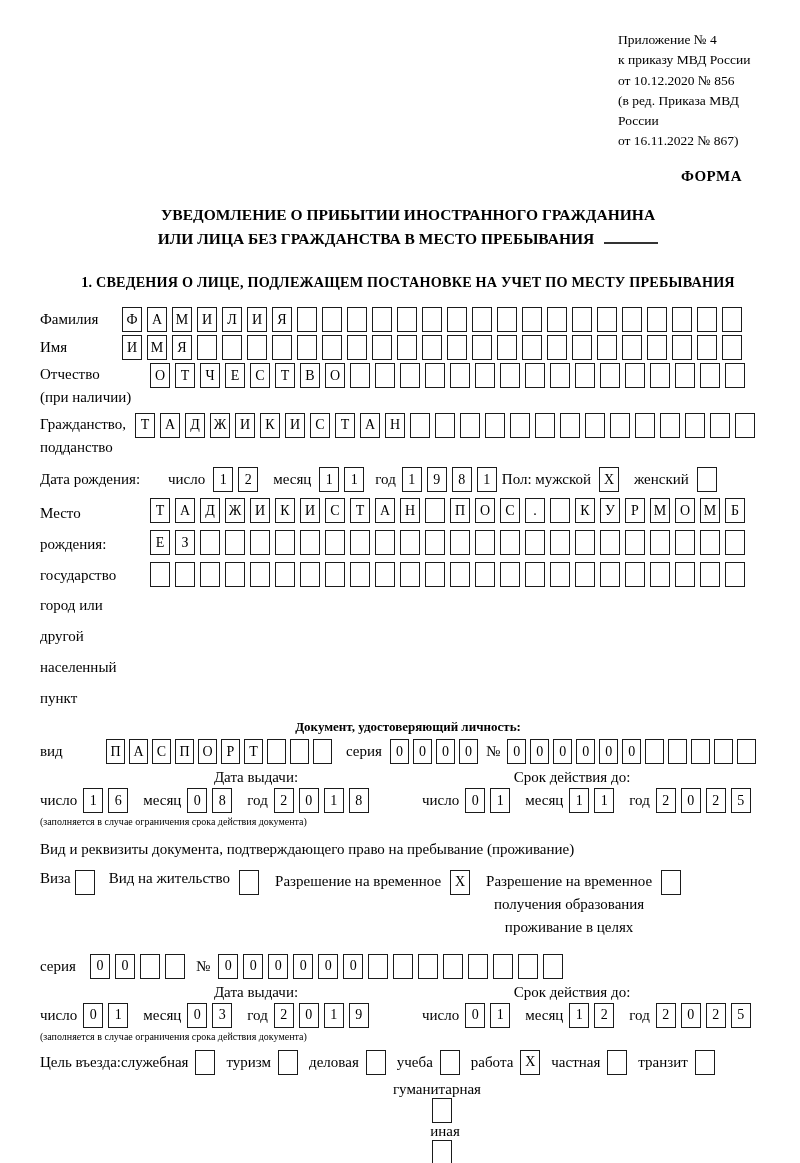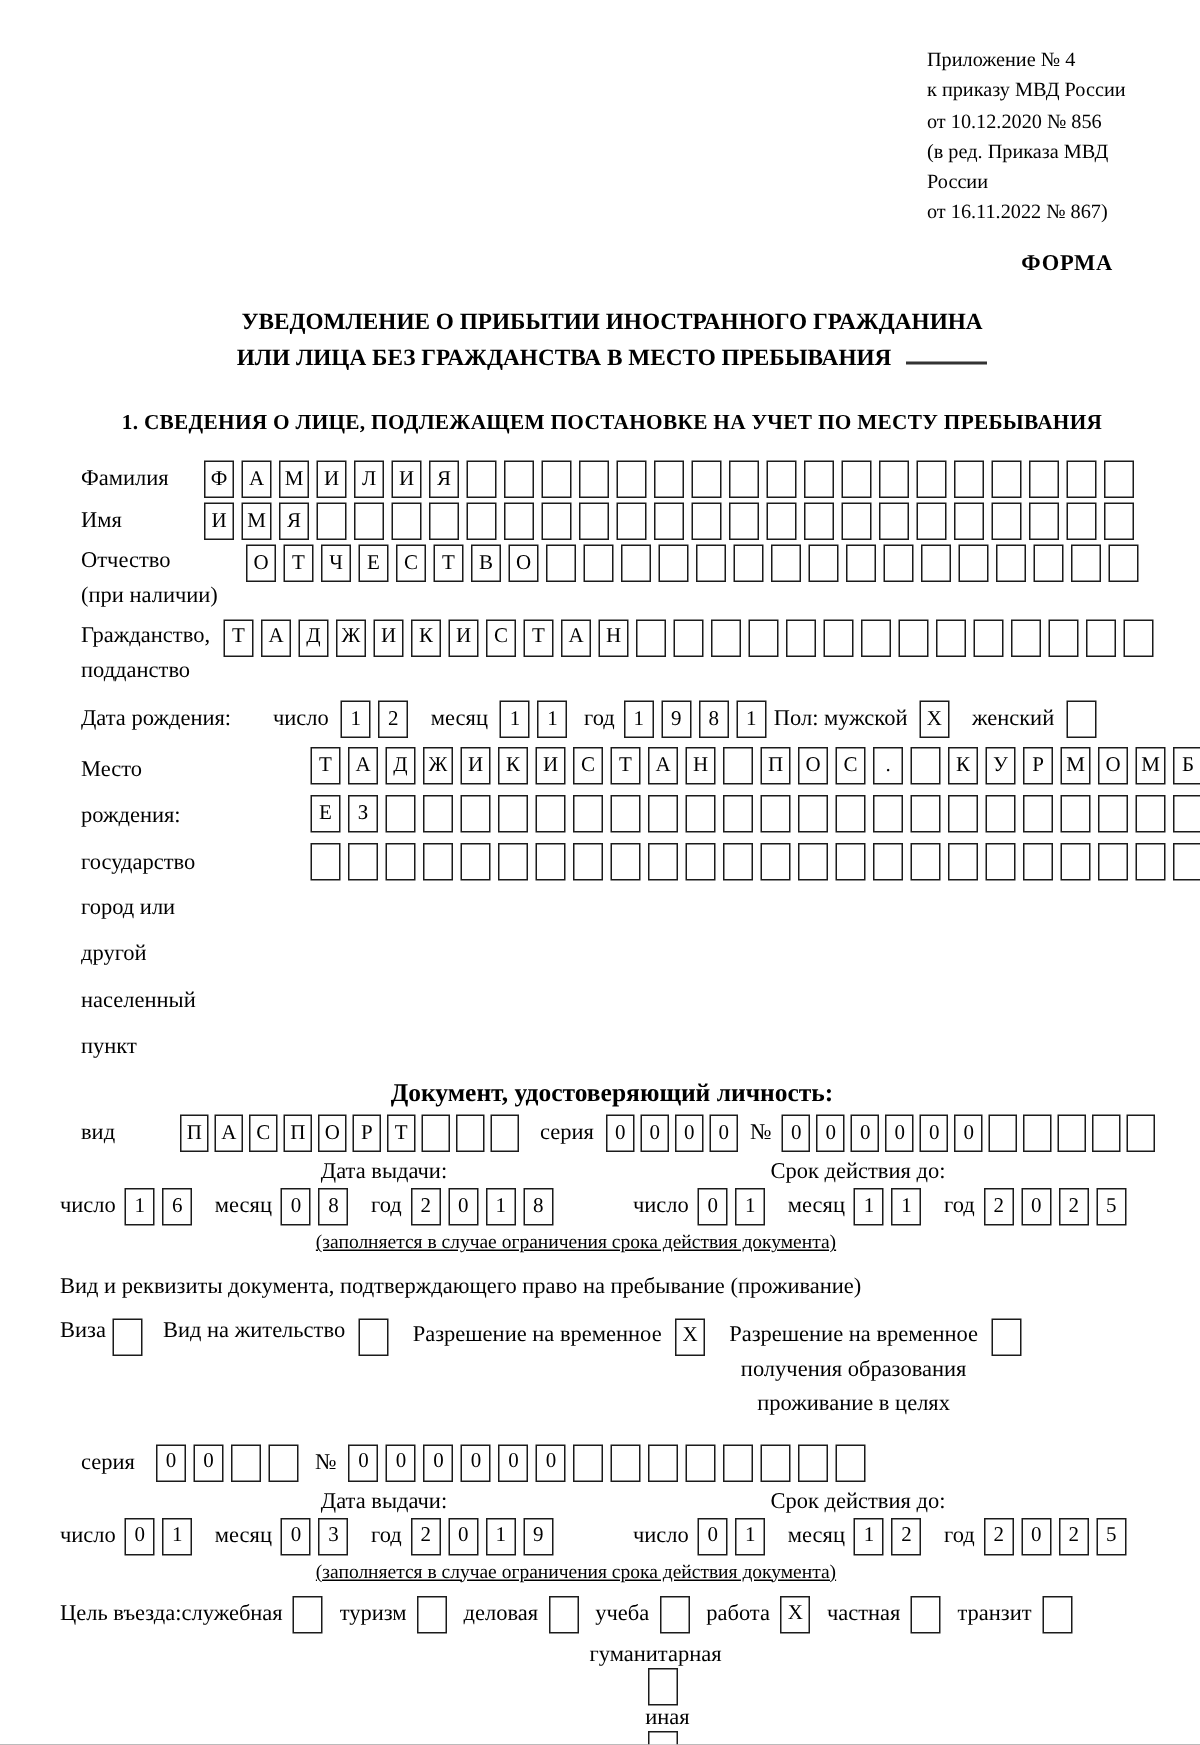--- a/index.html
+++ b/index.html
@@ -6,43 +6,43 @@
   .page{width:800px;height:1163px;box-sizing:border-box;background:#fff;color:#000;
         font-family:"Liberation Serif","DejaVu Serif",serif;font-size:15px;
         padding:30px 24px 16px 40px;position:relative;overflow:hidden;}
   .appendix{margin-left:578px;font-size:13.5px;line-height:1.5;}
   .forma{font-weight:bold;text-align:right;padding-right:34px;margin-top:16px;font-size:15px;letter-spacing:.5px;}
   .title{text-align:center;font-weight:bold;font-size:15.5px;line-height:1.6;margin-top:18px;}
   .underline{display:inline-block;width:54px;border-bottom:2px solid #333;margin-left:10px;}
   .section-title{text-align:center;font-weight:bold;font-size:14.2px;margin-top:22px;margin-bottom:16px;letter-spacing:.2px;}
   .row{display:flex;align-items:center;margin-bottom:3px;}
   .row.top{align-items:flex-start;}
-  .lbl{flex-shrink:0;margin-left:14px;}
+  .lbl{flex-shrink:0;}
   .w82{width:82px;}.w110{width:110px;}.w95{width:95px;}
   .stack{display:flex;flex-direction:column;line-height:1.55;}
   .stack.center{text-align:center;}
   .cells{display:flex;flex-wrap:nowrap;}
   .cell{width:20px;height:25px;border:1.8px solid #1b1b1b;margin-right:5px;box-sizing:border-box;
         display:inline-flex;align-items:center;justify-content:center;font-size:14px;flex-shrink:0;background:#fff;}
   .cells.tight .cell,.cell.tight{width:19px;margin-right:4px;}
   .sub{white-space:nowrap;}
   .ml6{margin-left:6px;}.ml10{margin-left:10px;}.ml14{margin-left:14px;}.ml16{margin-left:16px;}
   .mr6{margin-right:6px;}.mr8{margin-right:8px;}
   .cellcol>.cells{margin-bottom:7px;}
-  .doc-header{text-align:center;font-weight:bold;font-size:17px;margin:6px 0 4px;}
+  .doc-header{text-align:center;font-weight:bold;font-size:13px;margin:6px 0 4px;}
   .dhdr{display:flex;margin-top:4px;line-height:1.2;}
   .dh-l{width:362px;text-align:center;padding-left:70px;box-sizing:border-box;}
   .dh-r{width:300px;text-align:center;margin-left:20px;}
   .drow{display:flex;align-items:center;margin-top:2px;}
   .dg{display:flex;align-items:center;}
   .dg-l{width:362px;}
   .dg-r{margin-left:20px;}
   .dg .sub{margin-right:6px;}
   .dg .cells{margin-right:10px;}
-  .note{text-align:center;padding-right:48px;font-size:13px;margin:3px 0 8px;text-decoration:underline;}
+  .note{text-align:left;padding-right:48px;font-size:10px;margin:3px 0 8px;}
   .para{margin-top:6px;line-height:1.9;}
   .chkrow{display:flex;align-items:flex-start;margin:6px 0 14px;}
   .chk{display:flex;align-items:flex-start;}
   .chk .cell{margin-left:9px;margin-right:0;}
   .pitem{display:flex;align-items:center;margin-left:11px;}
   .pitem .cell{margin-left:7px;margin-right:0;}
   .purpose2{padding-left:58px;margin-top:6px;flex-direction:column;}
   .purpose2 .cell{margin-right:0;}
 </style>
 </head>
@@ -214,21 +214,21 @@
         <span class="cell">9</span>
         <span class="cell">8</span>
         <span class="cell">1</span>
       </span>
     <span class="sub mr8">Пол: мужской</span>
     <span class="cell">X</span>
     <span class="sub mr8 ml10">женский</span>
     <span class="cell"></span>
   </div>
 
-  <div class="row top" style="margin-top:6px;gap:43px;">
+  <div class="row top" style="margin-top:6px;">
     <span class="lbl w110 stack" style="line-height:2.05;">
       <span>Место рождения:</span>
       <span>государство</span>
       <span>город или другой</span>
       <span>населенный пункт</span>
     </span>
     <span class="cellcol">
       <span class="cells">
           <span class="cell">Т</span>
           <span class="cell">А</span>

